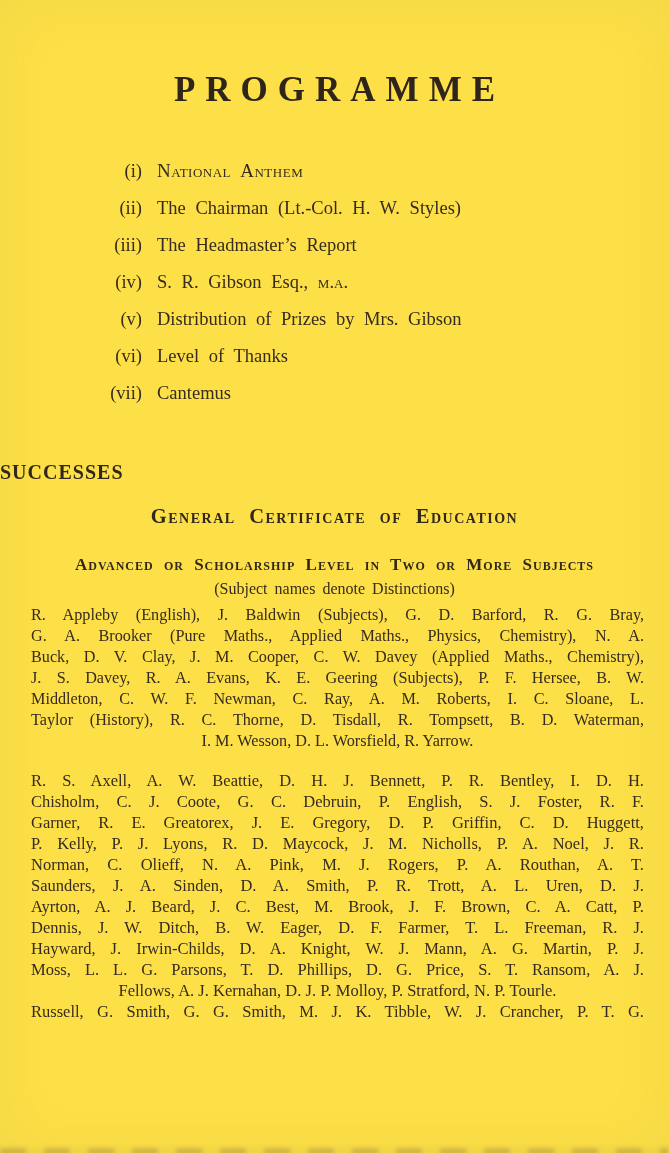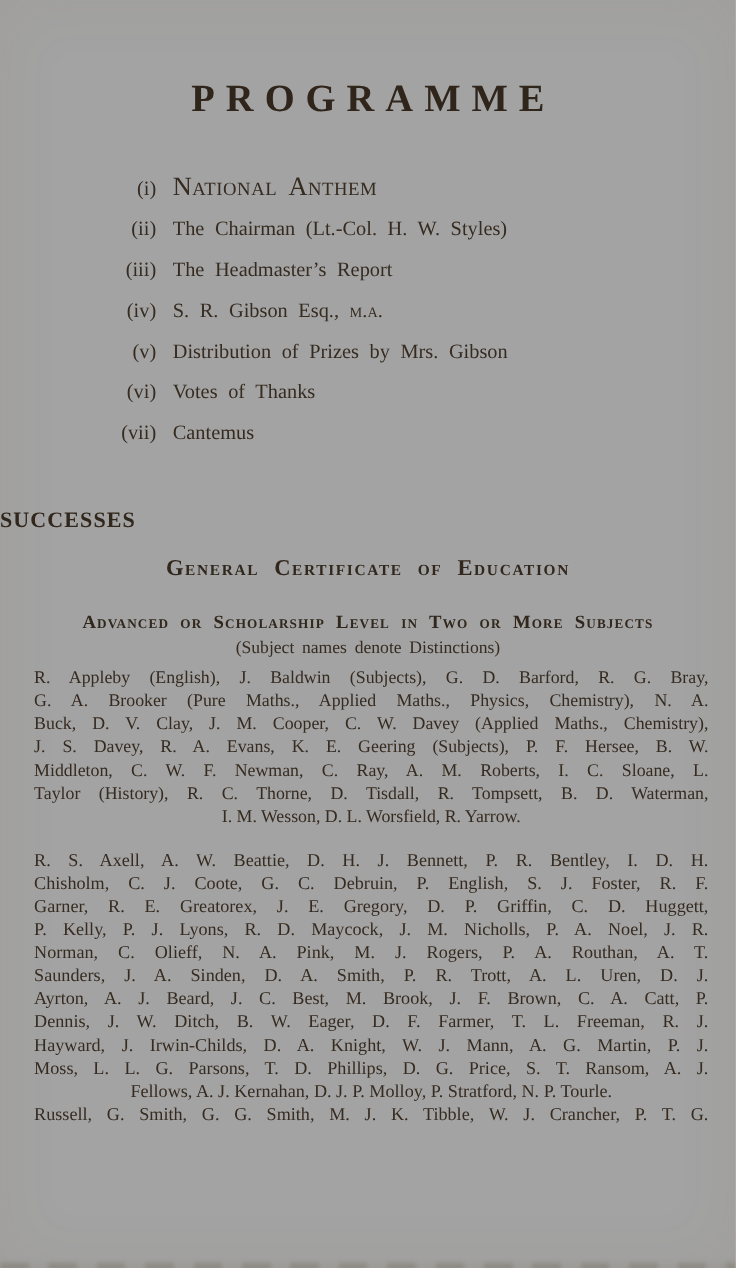--- a/index.html
+++ b/index.html
@@ -3,21 +3,21 @@
 <meta charset="utf-8">
 <style>
   html, body { margin: 0; padding: 0; }
   body { background: #e8e4d4; }
 
   .page {
     position: relative;
     width: 669px;
     height: 1153px;
     margin: 0 auto;
-    background: #a3a3a3;
+    background: #fde047;
     color: #362b20;
     font-family: "Liberation Serif", "DejaVu Serif", serif;
     overflow: hidden;
     box-shadow: inset 0 0 60px rgba(120, 100, 60, 0.07);
   }
 
   
   .title {
     margin: 0;
     padding-top: 70px;
@@ -45,21 +45,21 @@
   .programme-num {
     width: 48px;
     text-align: right;
     flex: 0 0 48px;
   }
   .programme-label { margin-left: 15px; }
 
   .sc { font-variant: small-caps; }
   .sc-all { text-transform: lowercase; font-variant: small-caps; }
 
-  .programme-row .sc { font-size: 24px; letter-spacing: 0.5px; }
+  .programme-row .sc { font-size: 19px; letter-spacing: 0.5px; }
 
   
   .successes-heading {
     margin: 0;
     margin-top: 57px;
     text-align: left;
     font-size: 20px;
     font-weight: bold;
     letter-spacing: 1px;
     color: #31271c;
@@ -151,21 +151,21 @@
     <div class="programme-row">
       <span class="programme-num">(iv)</span>
       <span class="programme-label"><span>S. R. Gibson Esq., </span><span class="sc-all">M.A.</span></span>
     </div>
     <div class="programme-row">
       <span class="programme-num">(v)</span>
       <span class="programme-label">Distribution of Prizes by Mrs. Gibson</span>
     </div>
     <div class="programme-row">
       <span class="programme-num">(vi)</span>
-      <span class="programme-label">Votes of Thanks</span>
+      <span class="programme-label">Level of Thanks</span>
     </div>
     <div class="programme-row">
       <span class="programme-num">(vii)</span>
       <span class="programme-label">Cantemus</span>
     </div>
   </div>
 
   <h2 class="successes-heading">SUCCESSES</h2>
 
   <h3 class="certificate-heading">General Certificate of Education</h3>

